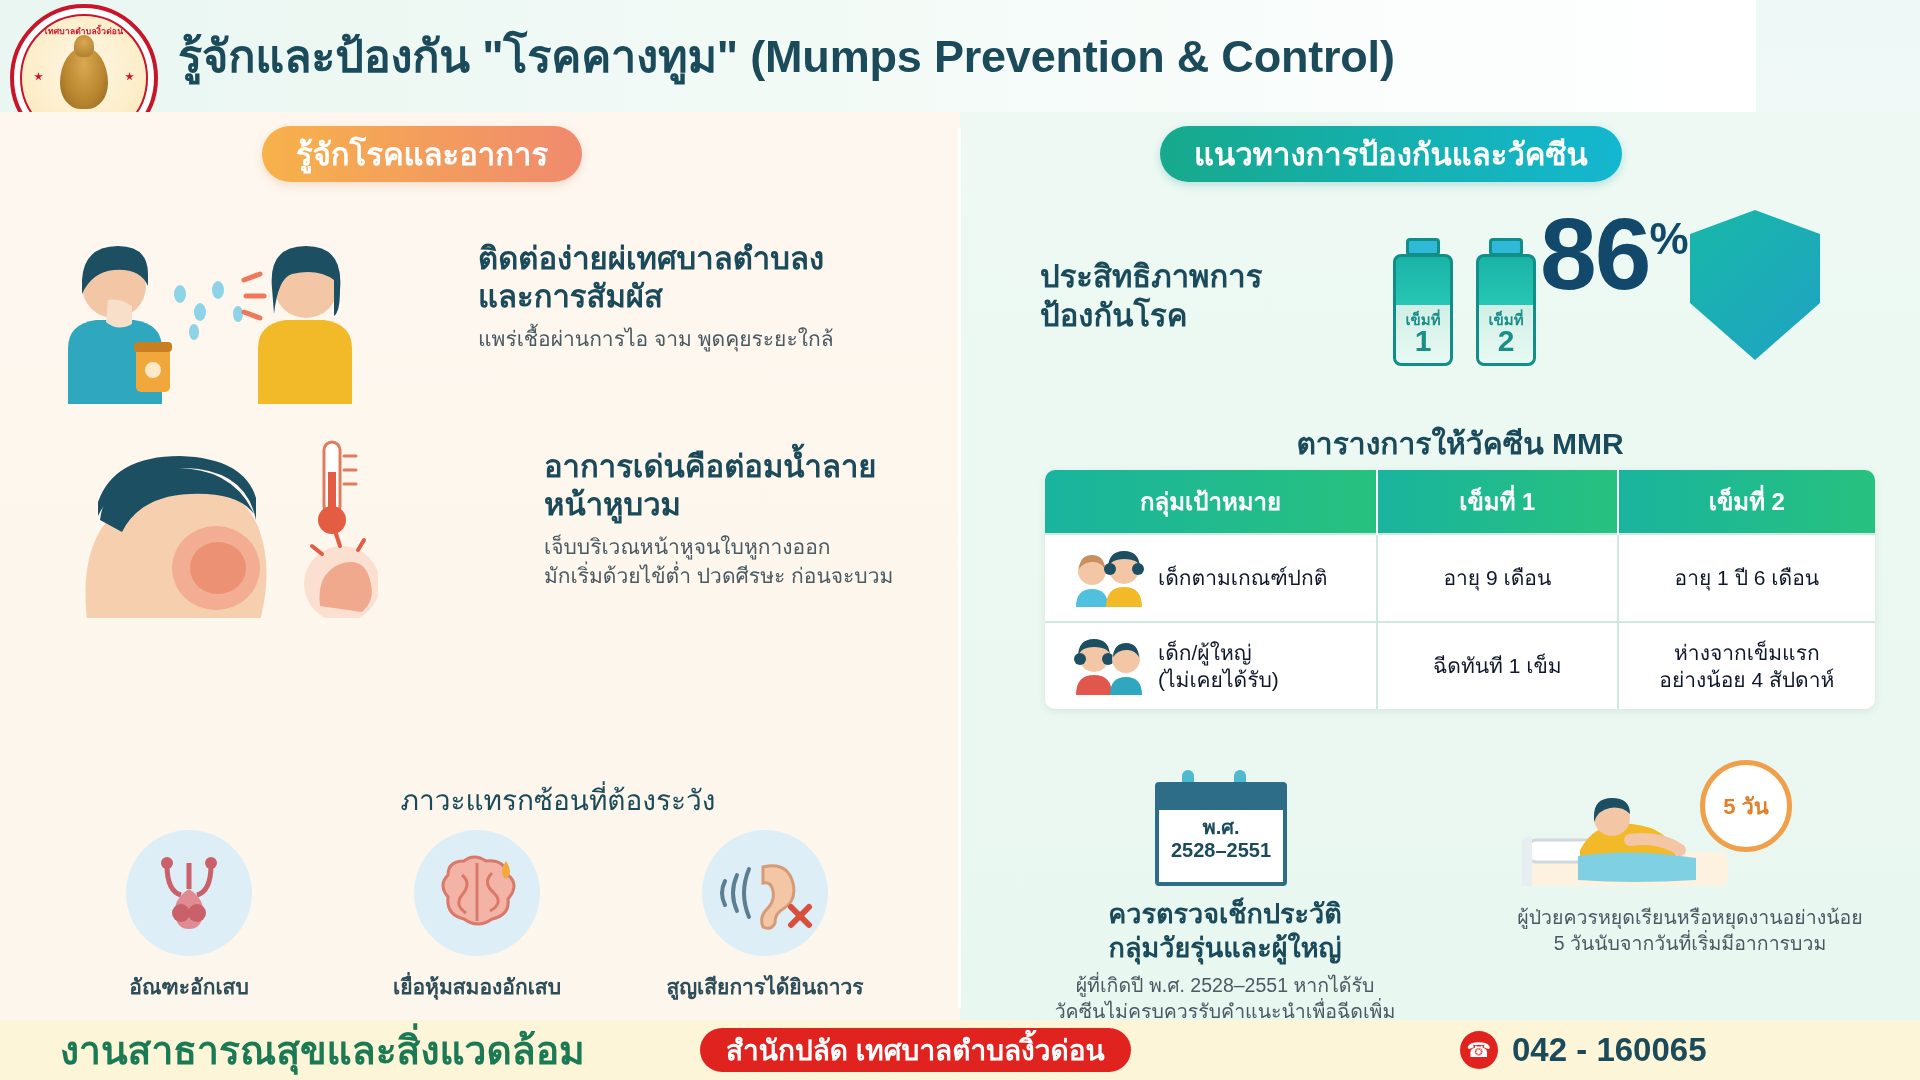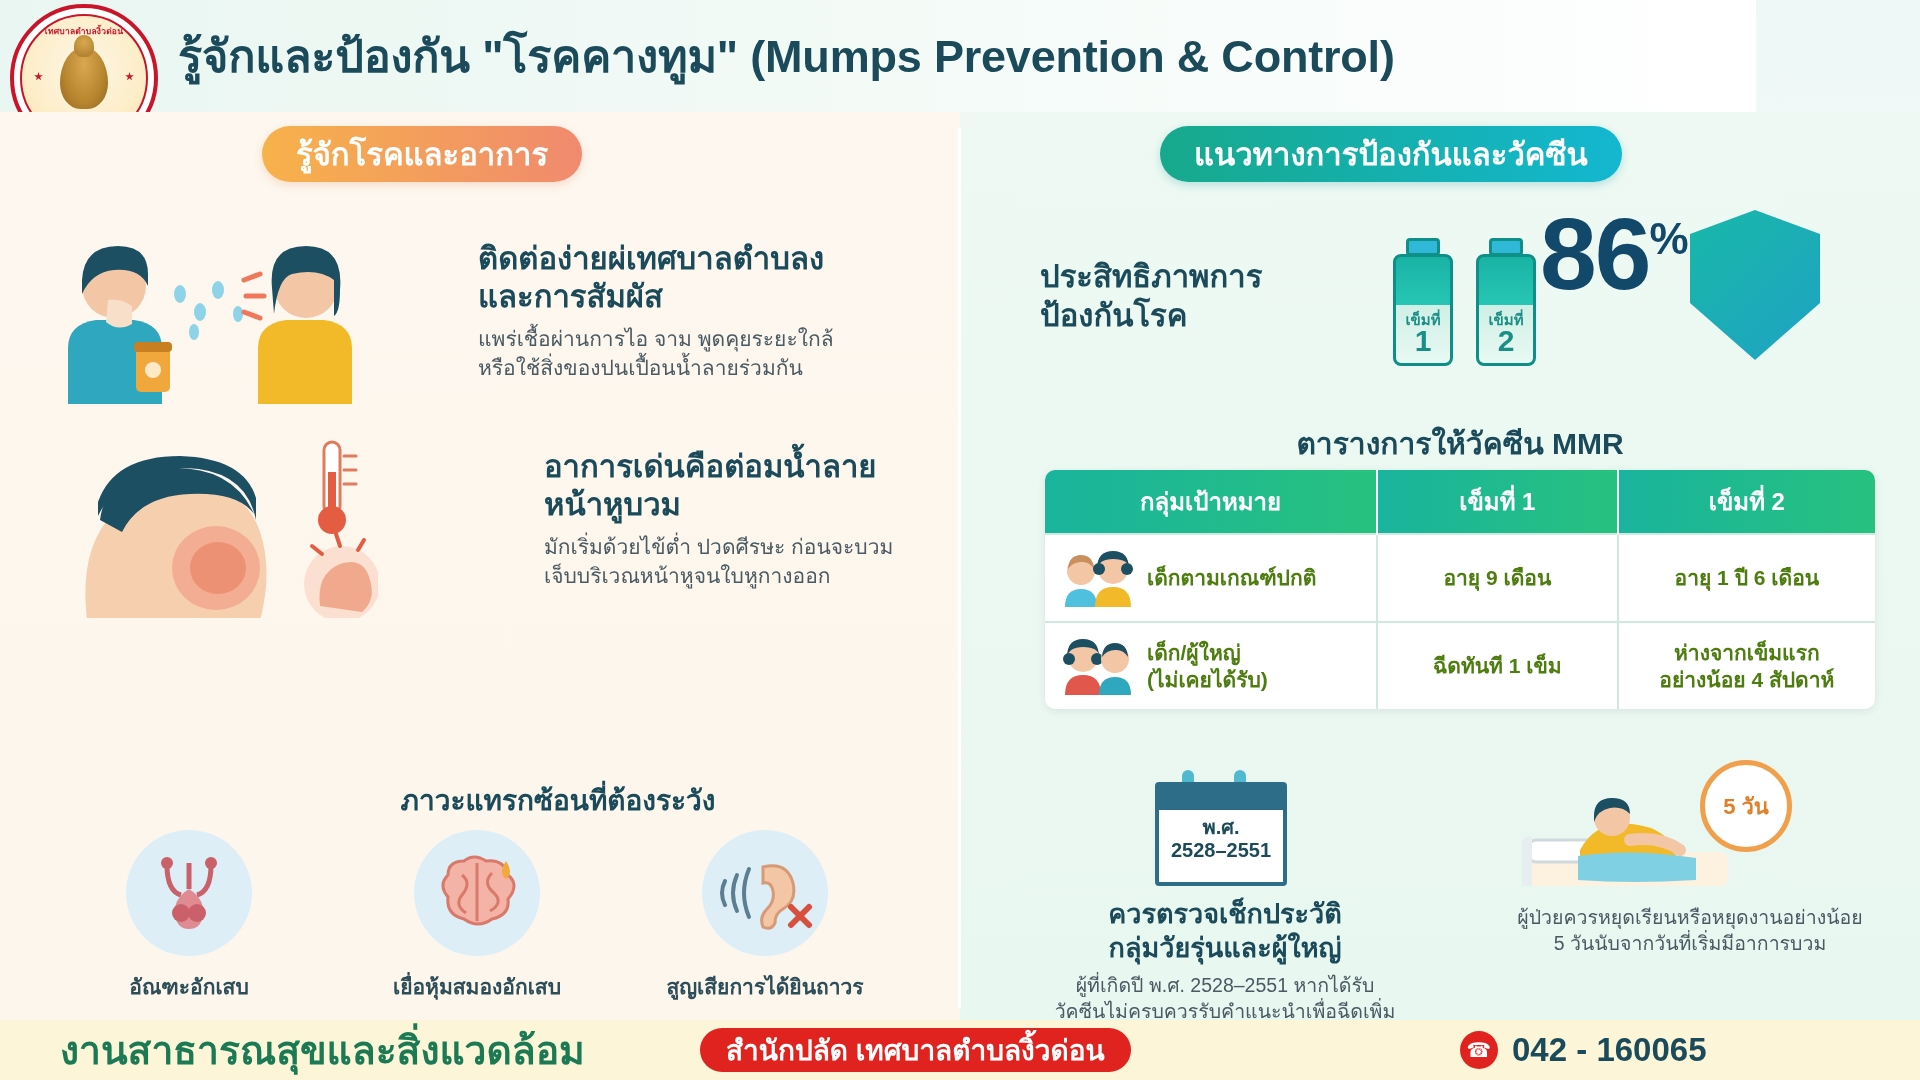--- a/index.html
+++ b/index.html
@@ -110,21 +110,21 @@
   .circle-icon {
     position: absolute; width: 126px; height: 126px; border-radius: 50%;
     background: #ddeef7; display:flex; align-items:center; justify-content:center;
   }
   .complication-label {
     position: absolute; width: 210px; text-align: center;
     font-size: 21px; color: #2d4d59; font-weight: bold;
   }
   .comp-title {
     position: absolute; left: 0; width: 1116px; text-align: center;
-    font-size: 28px; font-weight: bold; color: #1b4b5a;
+    font-size: 28px; font-weight: normal; color: #1b4b5a;
   }
 
   
   .eff-title { position:absolute; left: 1040px; top: 258px; font-size: 31px; font-weight: bold; color:#1b4b5a; line-height: 1.25; }
   .vial {
     position: absolute; width: 60px; height: 112px; border-radius: 8px;
     background: linear-gradient(180deg,#19b3a6 0%, #27c6b4 45%, #cfefe6 45%, #e8f9f3 100%);
     border: 3px solid #0f8f86;
   }
   .vial-cap {
@@ -142,22 +142,22 @@
   .table-title { position:absolute; left: 1040px; top: 420px; width: 840px; text-align:center; font-size: 30px; font-weight:bold; color:#1b4b5a; }
 
   table.mmr { position:absolute; left: 1045px; top: 470px; width: 830px; border-collapse: collapse; background:#ffffff;
     box-shadow: 0 2px 8px rgba(0,0,0,.08); border-radius: 10px; overflow:hidden; }
   table.mmr th {
     background: linear-gradient(90deg,#19b49d 0%, #27c17f 100%);
     color:#ffffff; font-size: 24px; font-weight:bold; padding: 12px 6px; border-right: 2px solid #ffffff;
   }
   table.mmr th:last-child { border-right: none; }
   table.mmr td {
-    font-size: 21px; color:#4d7c0f; text-align:center; padding: 14px 14px;
-    border-top: 2px solid #cfe9e1; border-right: 2px solid #cfe9e1; line-height:1.3;font-weight:bold;
+    font-size: 21px; color:#0f172a; text-align:center; padding: 14px 25px;
+    border-top: 2px solid #cfe9e1; border-right: 2px solid #cfe9e1; line-height:1.3;
   }
   table.mmr td:last-child { border-right: none; }
   .cell-group { display:flex; align-items:center; gap: 10px; text-align:left; }
   .mini-figs { width: 78px; height: 58px; position: relative; flex: 0 0 78px; }
 
   .bot-col { position:absolute; width: 390px; text-align:center; }
   .bot-title { font-size: 27px; font-weight: bold; color:#1b4b5a; line-height:1.25; }
   .bot-body { font-size: 19.5px; color:#4a5a62; line-height:1.35; margin-top:6px; }
 
   .calendar {
@@ -246,21 +246,20 @@
     </svg>
   </div>
 
   <div class="block" style="left:478px; top:240px; width:450px;">
     <div class="b-title">
       <div>ติดต่อง่ายผ่เทศบาลตำบลง</div>
       <div>และการสัมผัส</div>
     </div>
     <div class="b-body">
       <div>แพร่เชื้อผ่านการไอ จาม พูดคุยระยะใกล้</div>
-      <div>หรือใช้สิ่งของปนเปื้อนน้ำลายร่วมกัน</div>
     </div>
   </div>
 
   <div class="art head2">
     <svg width="330" height="200" viewBox="0 0 330 200">
 
       <path d="M40 200 Q30 130 58 94 Q86 56 138 56 Q196 56 212 104 Q226 146 210 200 Z" fill="#f6cfae"></path>
       <path d="M52 92 Q58 44 116 40 Q184 36 206 86 Q190 64 142 66 Q92 68 74 104 Z" fill="#1d4f63"></path>
       <path d="M50 88 Q74 38 138 40 Q198 42 208 92 L208 70 Q196 30 132 28 Q66 28 50 74 Z" fill="#1d4f63"></path>
 
@@ -289,22 +288,22 @@
       </g>
     </svg>
   </div>
 
   <div class="block" style="left:502px; top:448px; width:460px;margin-left:42px;">
     <div class="b-title">
       <div>อาการเด่นคือต่อมน้ำลาย</div>
       <div>หน้าหูบวม</div>
     </div>
     <div class="b-body">
+      <div>เจ็บบริเวณหน้าหูจนใบหูกางออก</div>
       <div>มักเริ่มด้วยไข้ต่ำ ปวดศีรษะ ก่อนจะบวม</div>
-      <div>เจ็บบริเวณหน้าหูจนใบหูกางออก</div>
     </div>
   </div>
 
   <div class="comp-title" style="top:778px;">ภาวะแทรกซ้อนที่ต้องระวัง</div>
 
   <div class="circle-icon" style="left:126px; top:830px;">
     <svg width="84" height="84" viewBox="0 0 84 84">
       <path d="M42 12 L42 38" stroke="#c9606a" stroke-width="5" fill="none"></path>
       <path d="M20 14 Q20 40 34 44" stroke="#c9606a" stroke-width="5" fill="none"></path>
       <path d="M64 14 Q64 40 50 44" stroke="#c9606a" stroke-width="5" fill="none"></path>

